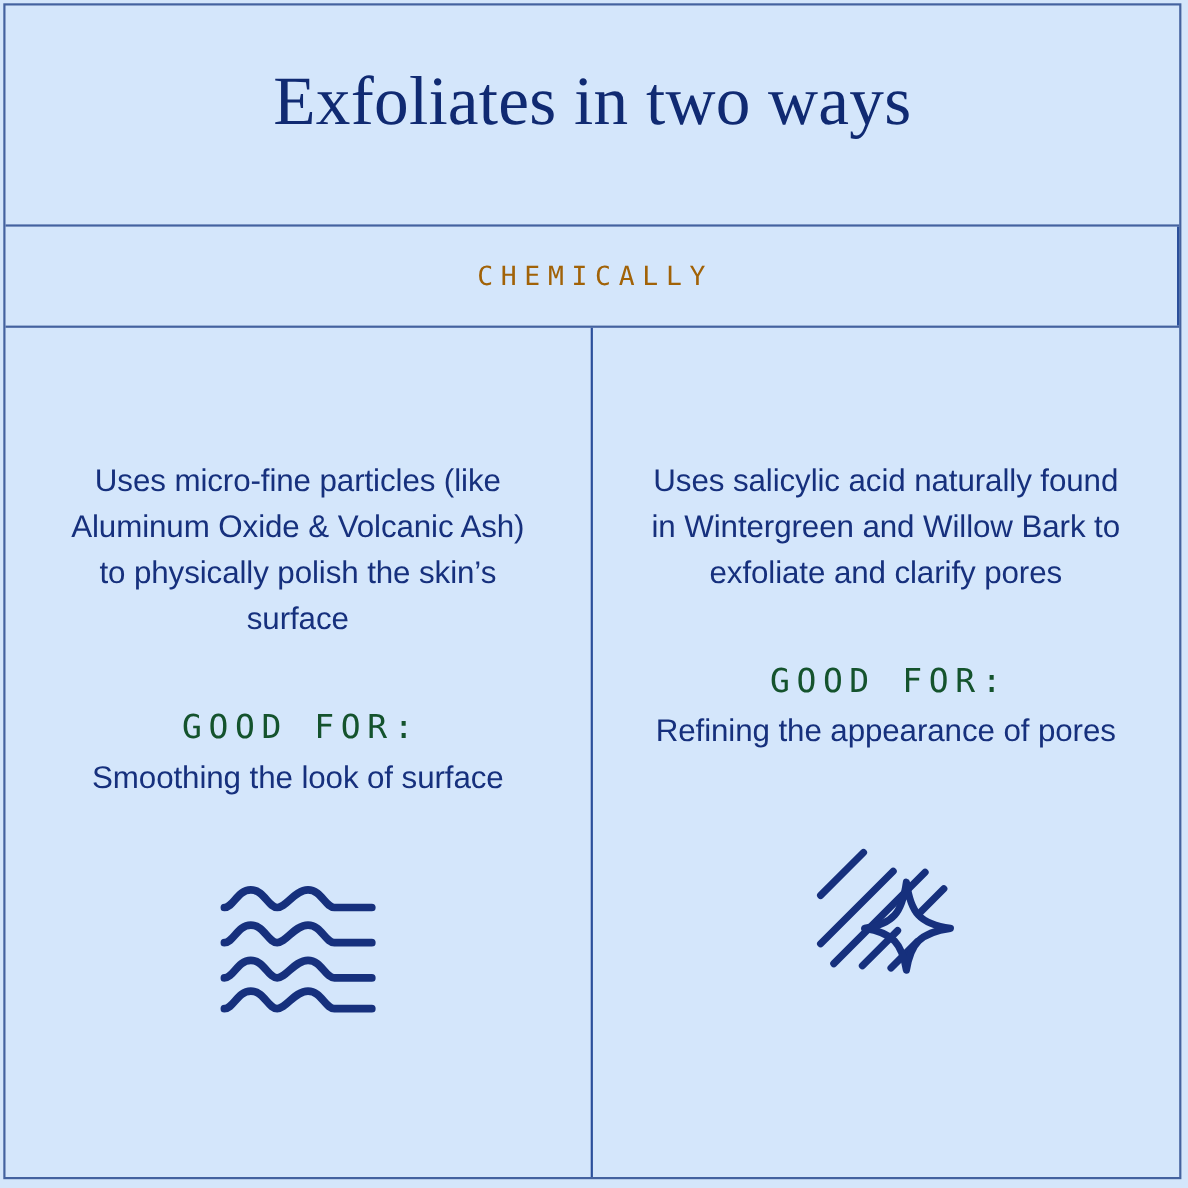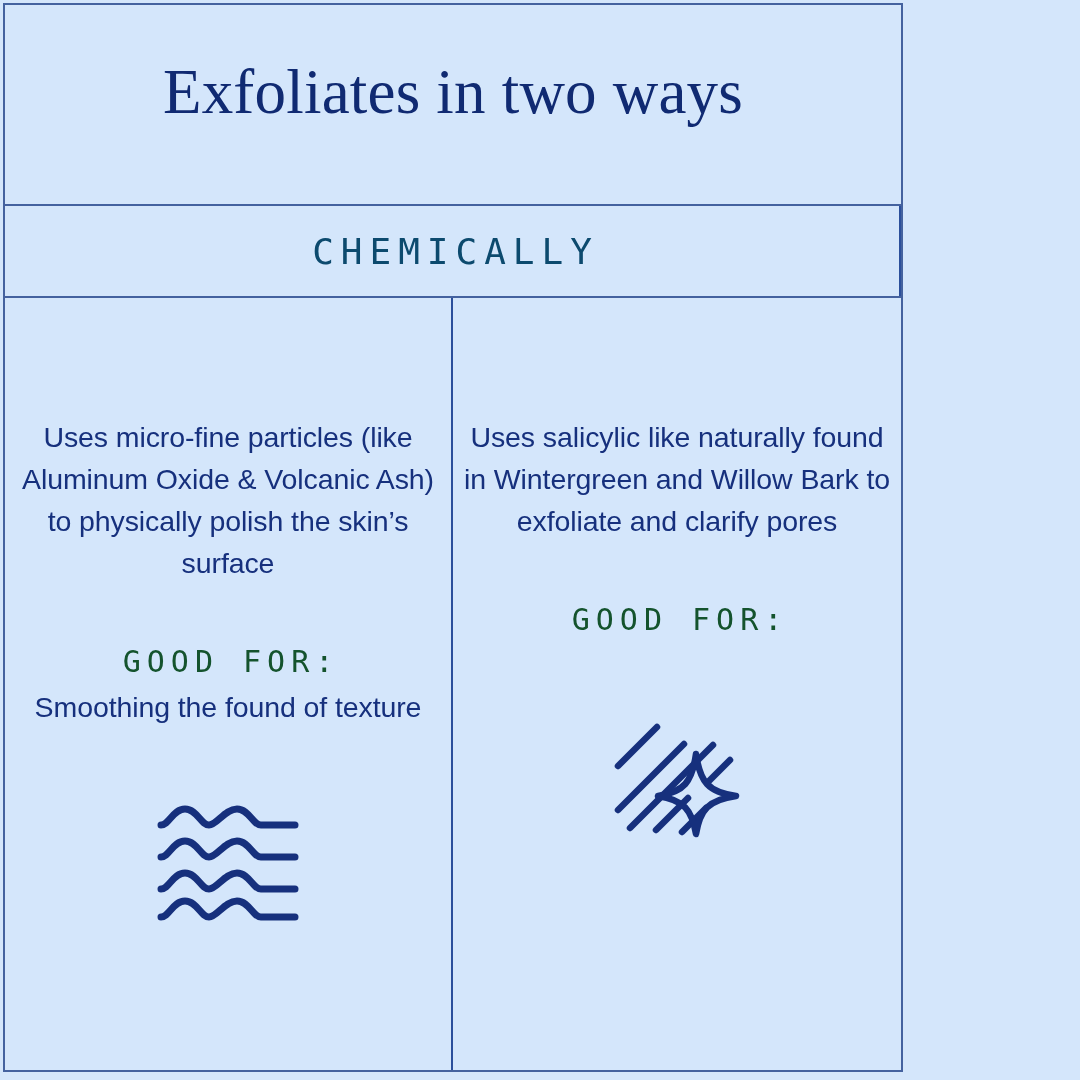--- a/index.html
+++ b/index.html
@@ -12,21 +12,21 @@
     height: 1080px;
     background: #d4e6fb;
     font-family: "Liberation Sans", sans-serif;
     overflow: hidden;
   }
 
   .card {
     position: absolute;
     left: 3px;
     top: 3px;
-    width: 900px;
+    width: 1071px;
     height: 1069px;
     box-sizing: border-box;
     background: #d4e6fb;
     border: 2px solid #44629f;
     display: flex;
     flex-direction: column;
   }
 
   
   .title-band {
@@ -59,23 +59,23 @@
     display: flex;
     align-items: center;
     justify-content: center;
     box-sizing: border-box;
   }
   .header-cell.left {
     border-right: 2px solid #2b4f9b;
   }
   .header-cell .kicker {
     font-family: "DejaVu Sans Mono", "Liberation Mono", monospace;
-    font-size: 36px;
+    font-size: 24px;
     letter-spacing: 7px;
-    color: #0c4a6e;
+    color: #a16207;
     text-indent: 7px;
     white-space: nowrap;
   }
 
   
   .body-row {
     flex: 1 1 auto;
     display: flex;
   }
   .col {
@@ -152,38 +152,39 @@
     </div>
   </div>
 
   <div class="body-row">
 
     <div class="col left">
       <p class="desc">Uses micro-fine particles (like Aluminum Oxide &amp; Volcanic Ash) to physically polish the skin’s surface</p>
 
       <div class="good-for-block">
         <span class="good-for-label">GOOD FOR:</span>
-        <span class="good-for-value">Smoothing the found of texture</span>
+        <span class="good-for-value">Smoothing the look of surface</span>
       </div>
 
       <div class="icon-wrap">
         <svg width="138" height="118" viewBox="0 0 138 118" fill="none" stroke="#16307d" stroke-width="7" stroke-linecap="round" stroke-linejoin="round" aria-hidden="true">
           <path d="M2 22 C 10 22, 14 6, 26 6 S 42 22, 50 22 S 66 6, 78 6 S 94 22, 102 22 L 136 22"></path>
           <path d="M2 54 C 10 54, 14 38, 26 38 S 42 54, 50 54 S 66 38, 78 38 S 94 54, 102 54 L 136 54"></path>
           <path d="M2 86 C 10 86, 14 70, 26 70 S 42 86, 50 86 S 66 70, 78 70 S 94 86, 102 86 L 136 86"></path>
           <path d="M2 114 C 10 114, 14 98, 26 98 S 42 114, 50 114 S 66 98, 78 98 S 94 114, 102 114 L 136 114"></path>
         </svg>
       </div>
     </div>
 
     <div class="col right">
-      <p class="desc">Uses salicylic like naturally found in Wintergreen and Willow Bark to exfoliate and clarify pores</p>
+      <p class="desc">Uses salicylic acid naturally found in Wintergreen and Willow Bark to exfoliate and clarify pores</p>
 
       <div class="good-for-block">
         <span class="good-for-label">GOOD FOR:</span>
+        <span class="good-for-value">Refining the appearance of pores</span>
       </div>
 
       <div class="icon-wrap">
         <svg width="130" height="124" viewBox="0 0 130 124" fill="none" stroke="#16307d" stroke-width="6.5" stroke-linecap="round" stroke-linejoin="round" aria-hidden="true">
 
           <line x1="6" y1="56" x2="45" y2="17"></line>
           <line x1="6" y1="100" x2="72" y2="34"></line>
           <line x1="18" y1="118" x2="101" y2="35"></line>
           <line x1="44" y1="120" x2="76" y2="88"></line>
           <line x1="70" y1="122" x2="94" y2="98"></line>

